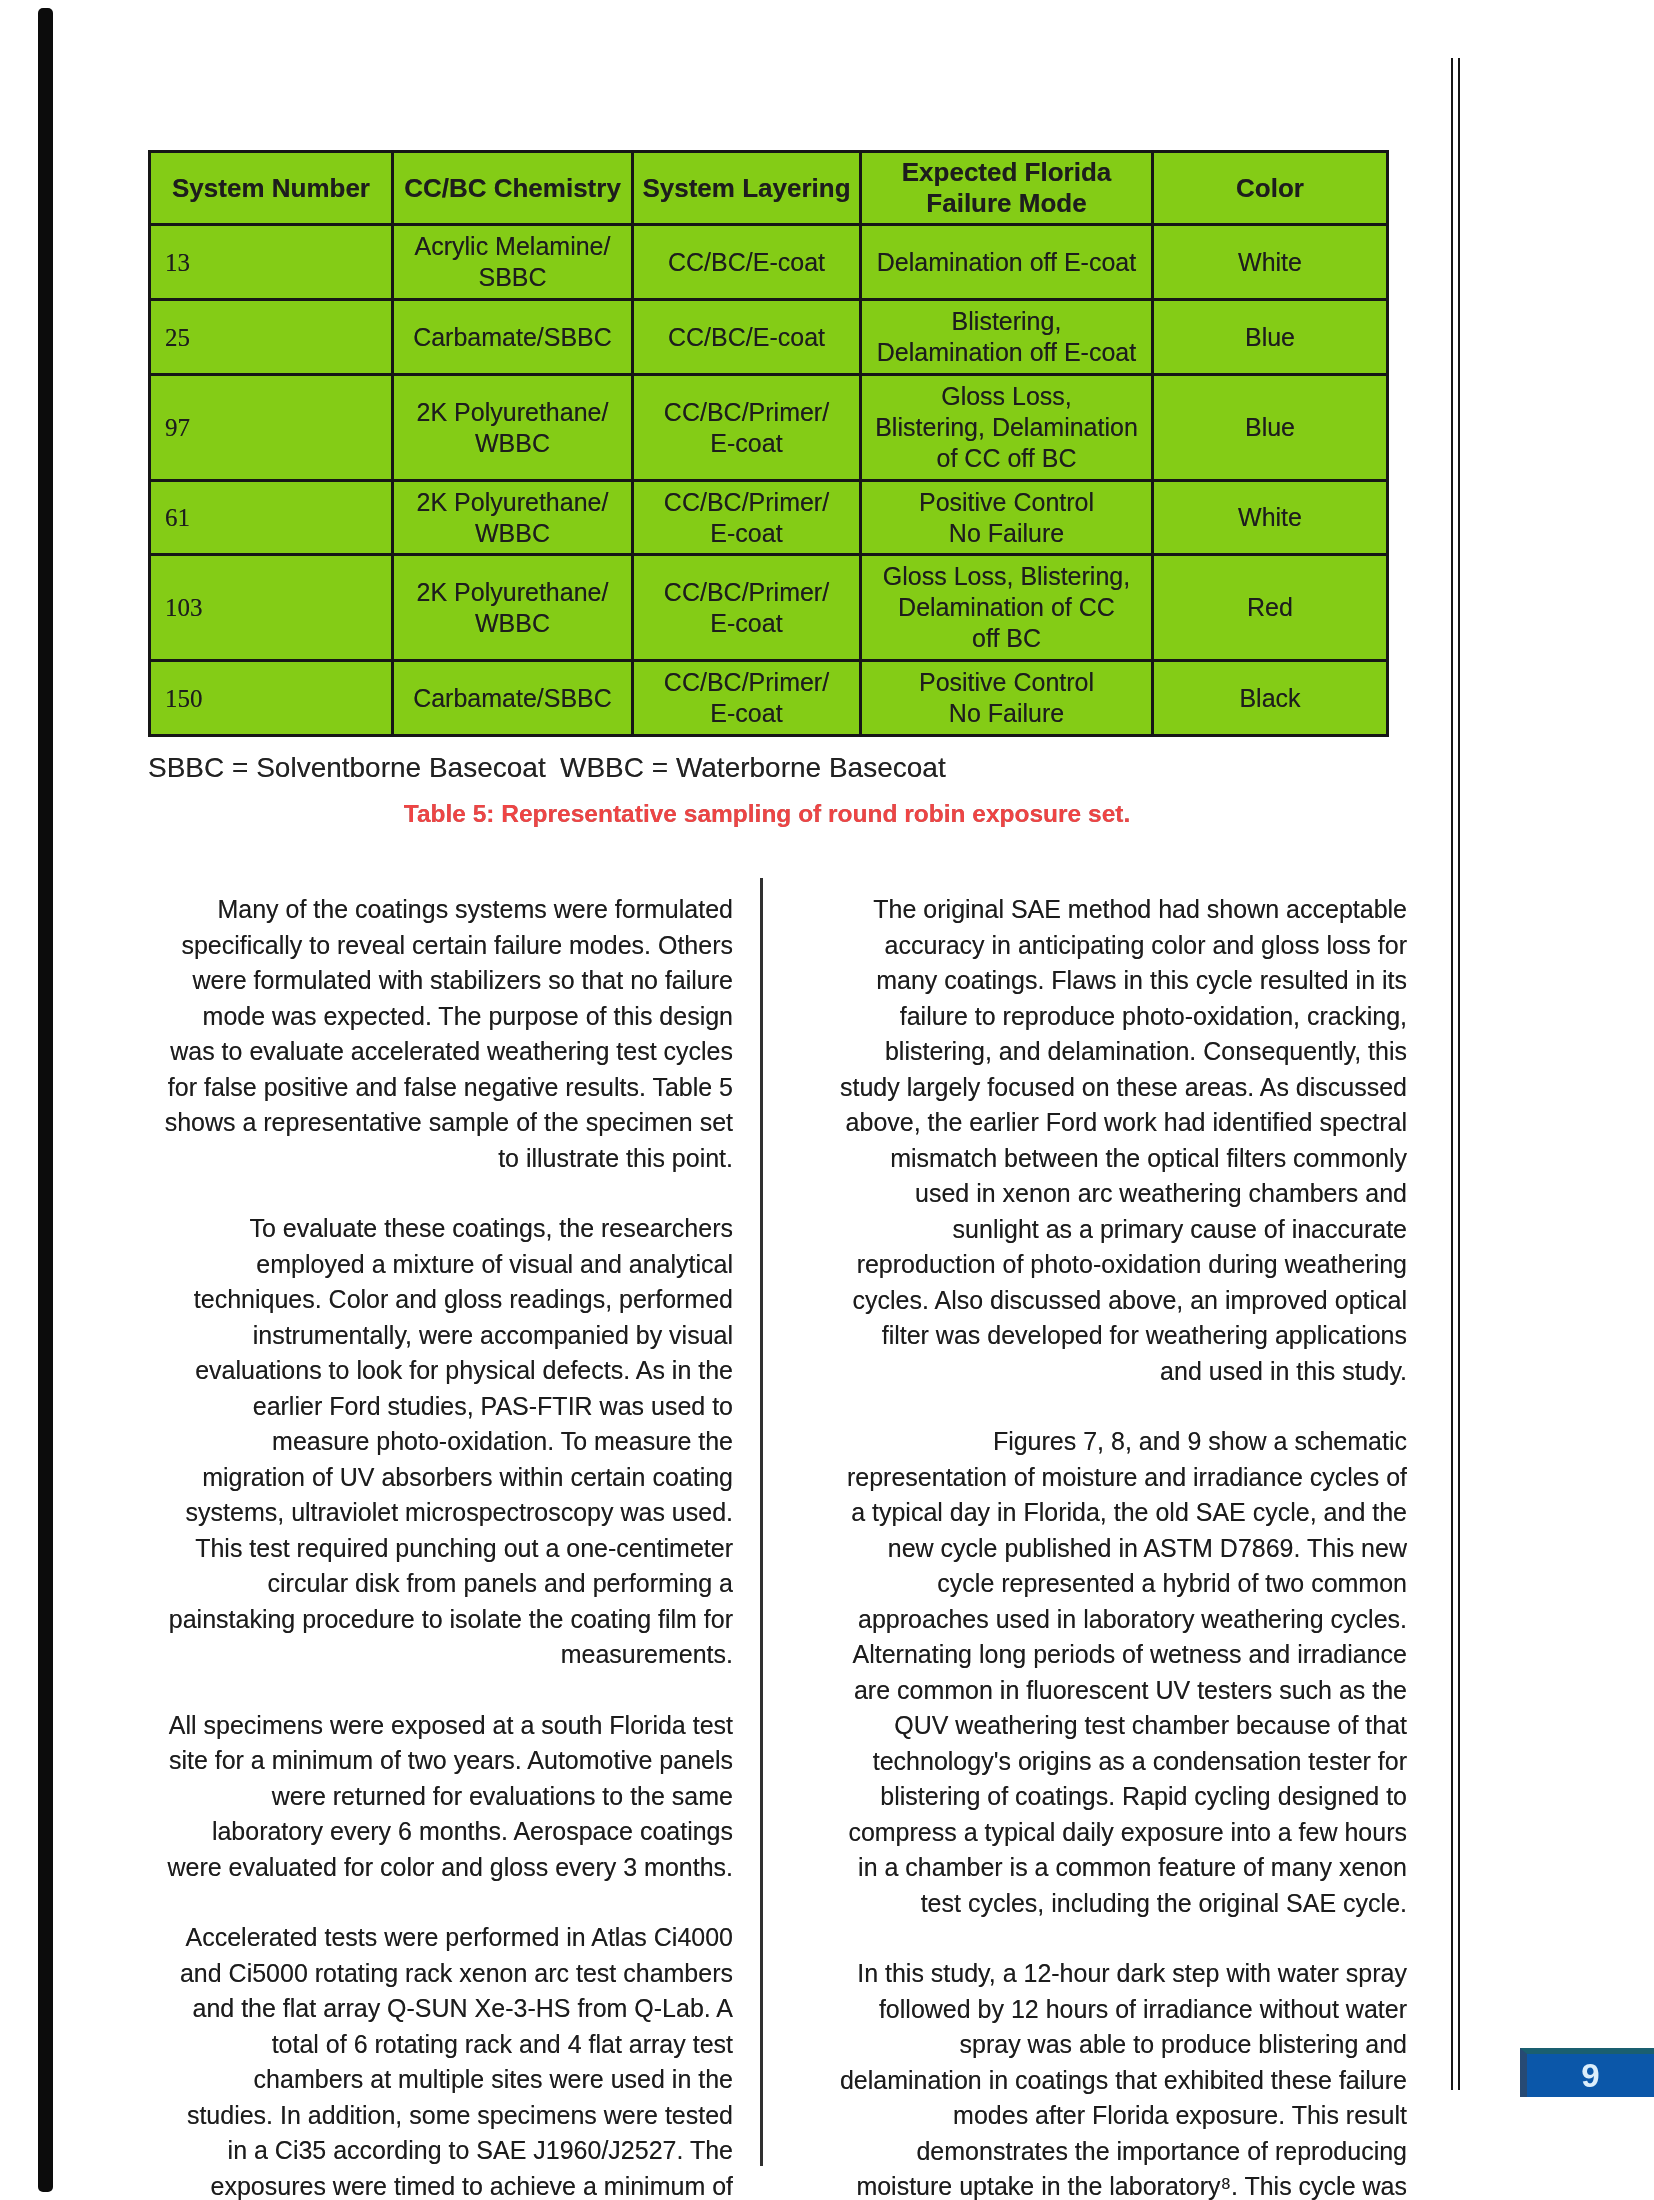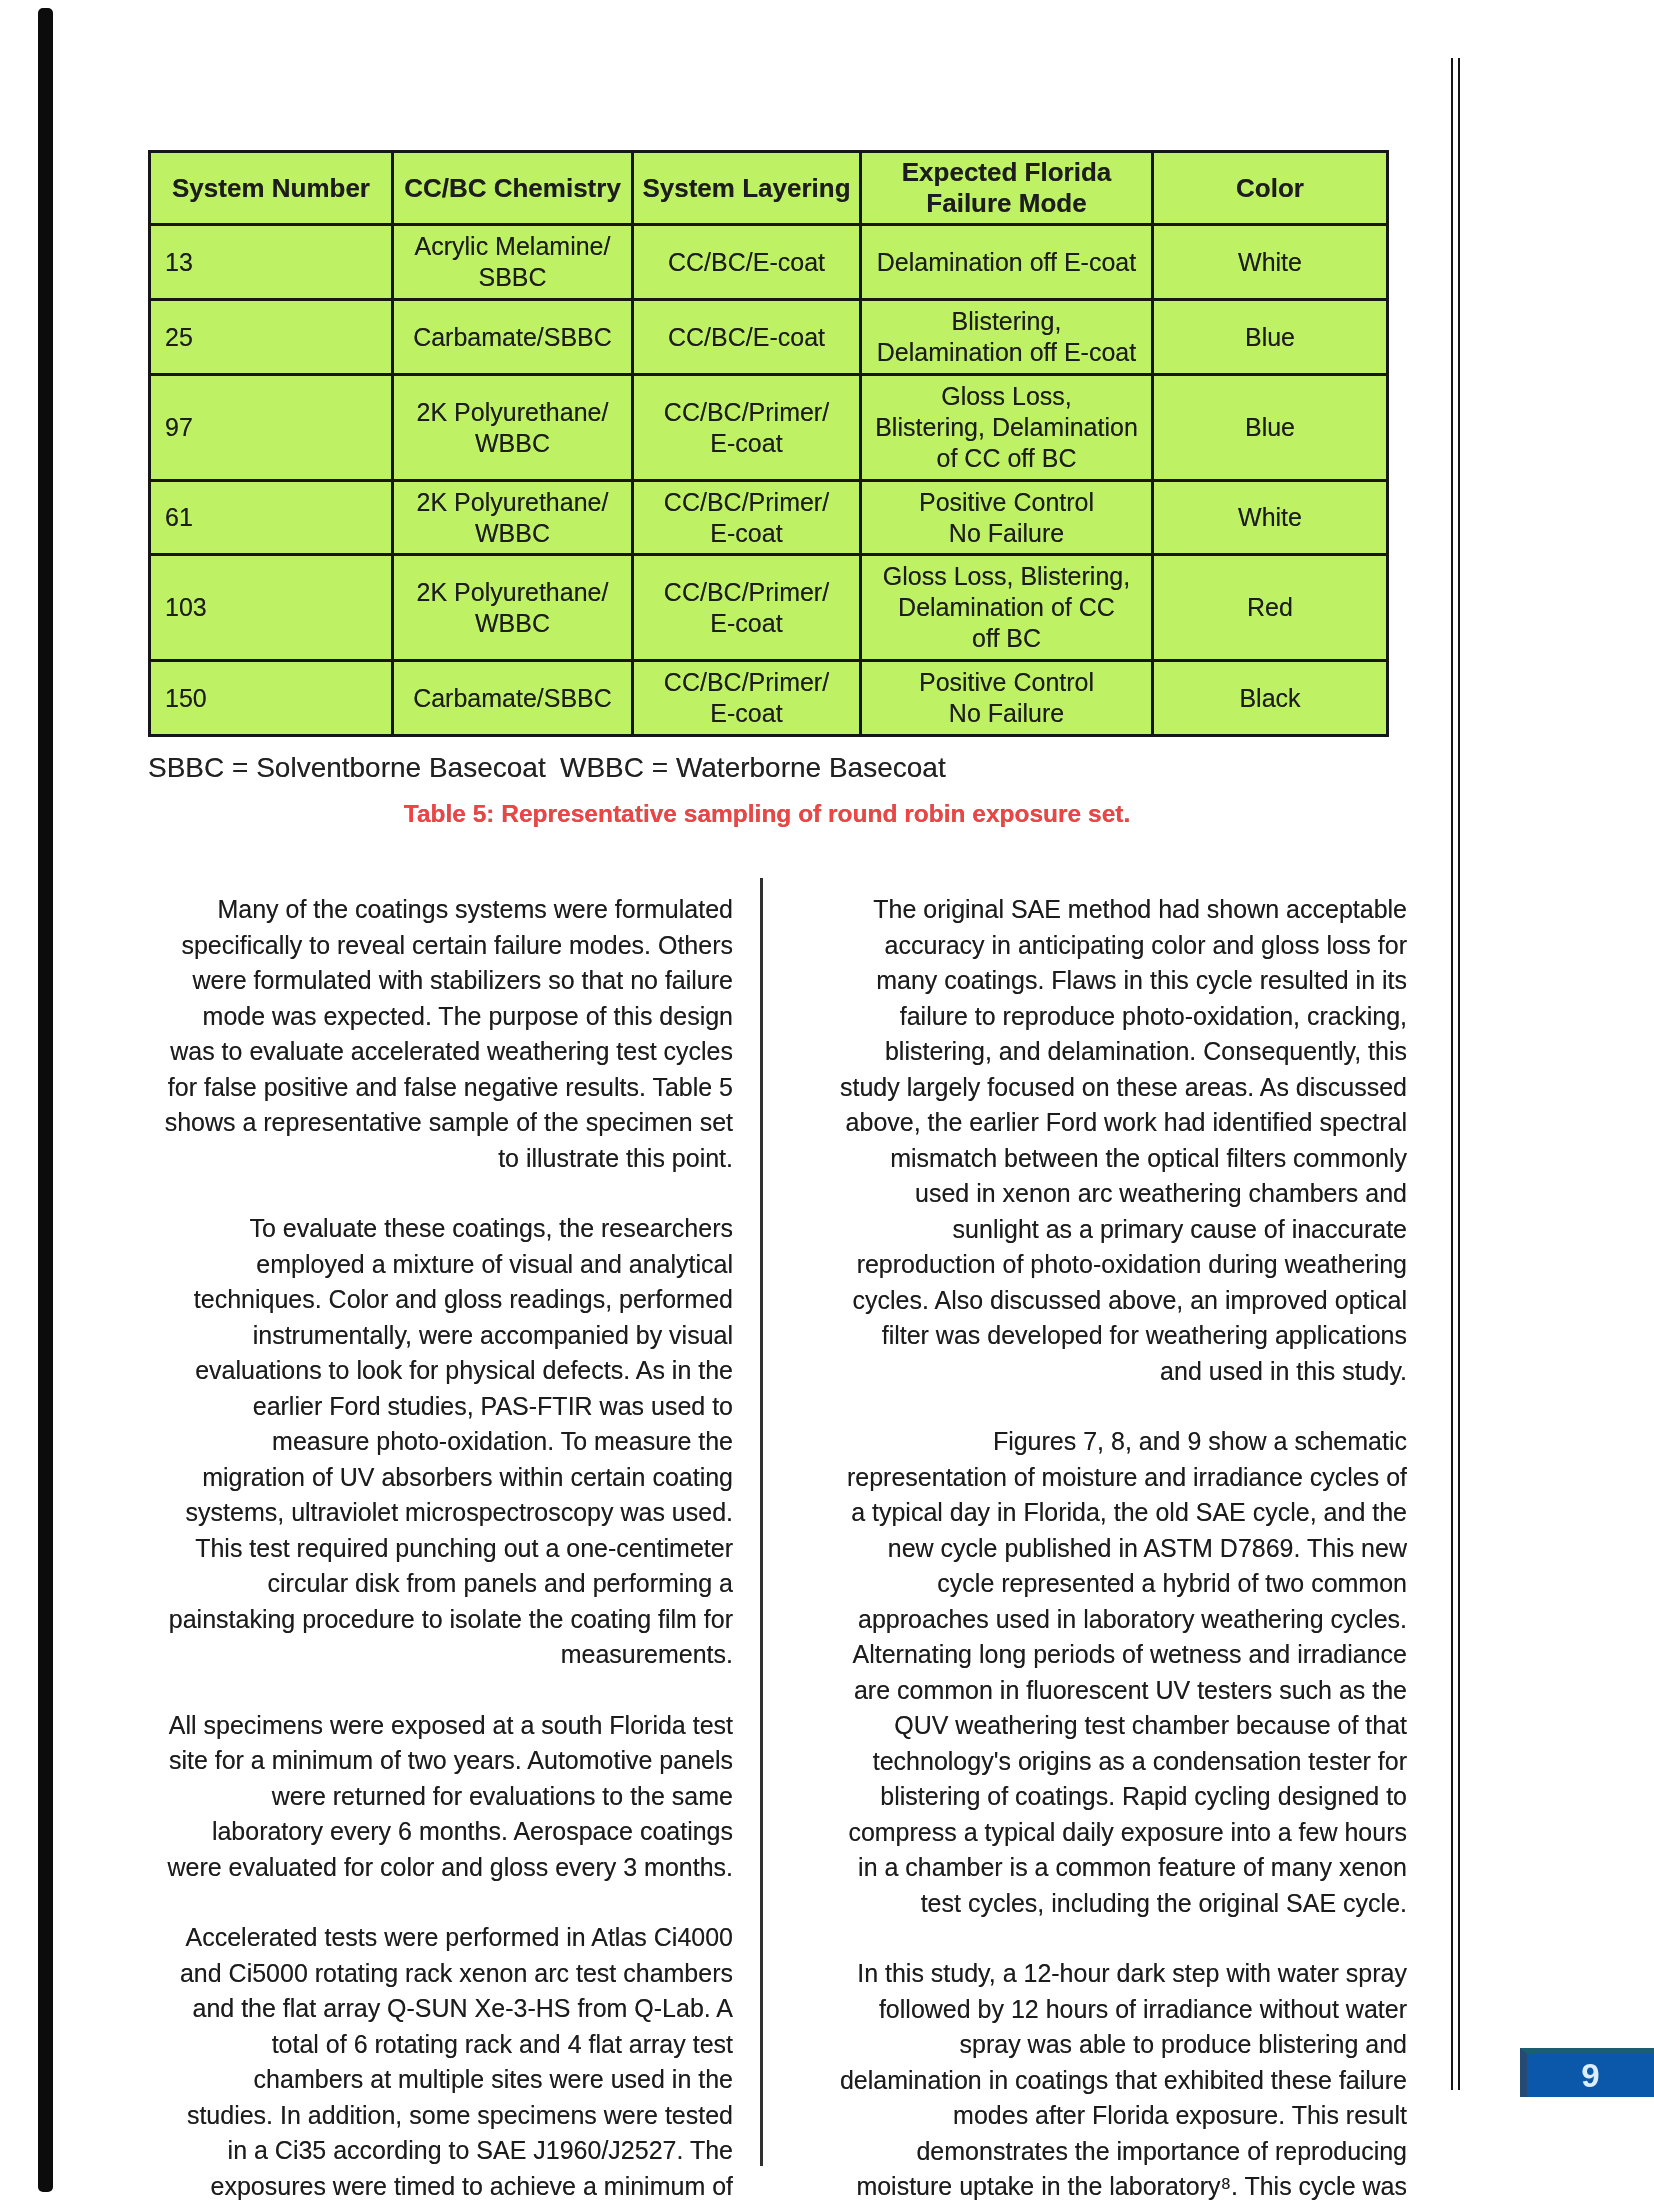--- a/index.html
+++ b/index.html
@@ -6,25 +6,25 @@
   .page{
     position:relative;width:1654px;height:2200px;background:#ffffff;overflow:hidden;
     font-family:"Liberation Sans",sans-serif;color:#1d1d1d;
     text-shadow:0 0 0.4px rgba(30,30,30,0.55);
   }
   
   .scan-bar-left{position:absolute;left:38px;top:8px;width:15px;height:2184px;background:#0c0c0c;border-radius:5px;}
   .scan-line-right{position:absolute;left:1451px;top:58px;width:5px;height:2032px;background:#ffffff;border-left:2px solid #171717;border-right:2px solid #171717;}
   .col-divider{position:absolute;left:760px;top:878px;width:3px;height:1288px;background:#303030;}
   
-  table.spec{position:absolute;left:148px;top:150px;width:1238px;border-collapse:collapse;table-layout:fixed;background:#bef264;}
+  table.spec{position:absolute;left:148px;top:150px;width:1238px;border-collapse:collapse;table-layout:fixed;background:#84cc16;}
   table.spec th,table.spec td{border:3px solid #161616;padding:4px 8px;vertical-align:middle;white-space:pre-line;overflow:hidden;}
   table.spec th{font-size:26px;line-height:31px;font-weight:bold;text-align:center;}
   table.spec td{font-size:25px;line-height:31px;text-align:center;font-weight:400;}
-  table.spec td.num{text-align:left;padding-left:14px;}
+  table.spec td.num{text-align:left;padding-left:14px;font-family:Liberation Serif, serif;}
   tr.rh-h{height:72px;}
   tr.rh-s{height:75px;}
   tr.rh-m{height:74px;}
   tr.rh-l{height:106px;}
   
   .footnote{position:absolute;top:752px;font-size:28px;color:#222;}
   .footnote.f1{left:148px;}
   .footnote.f2{left:560px;}
   .caption{position:absolute;left:148px;top:800px;width:1238px;text-align:center;font-weight:bold;font-size:24.5px;color:#ef4444;}
   

